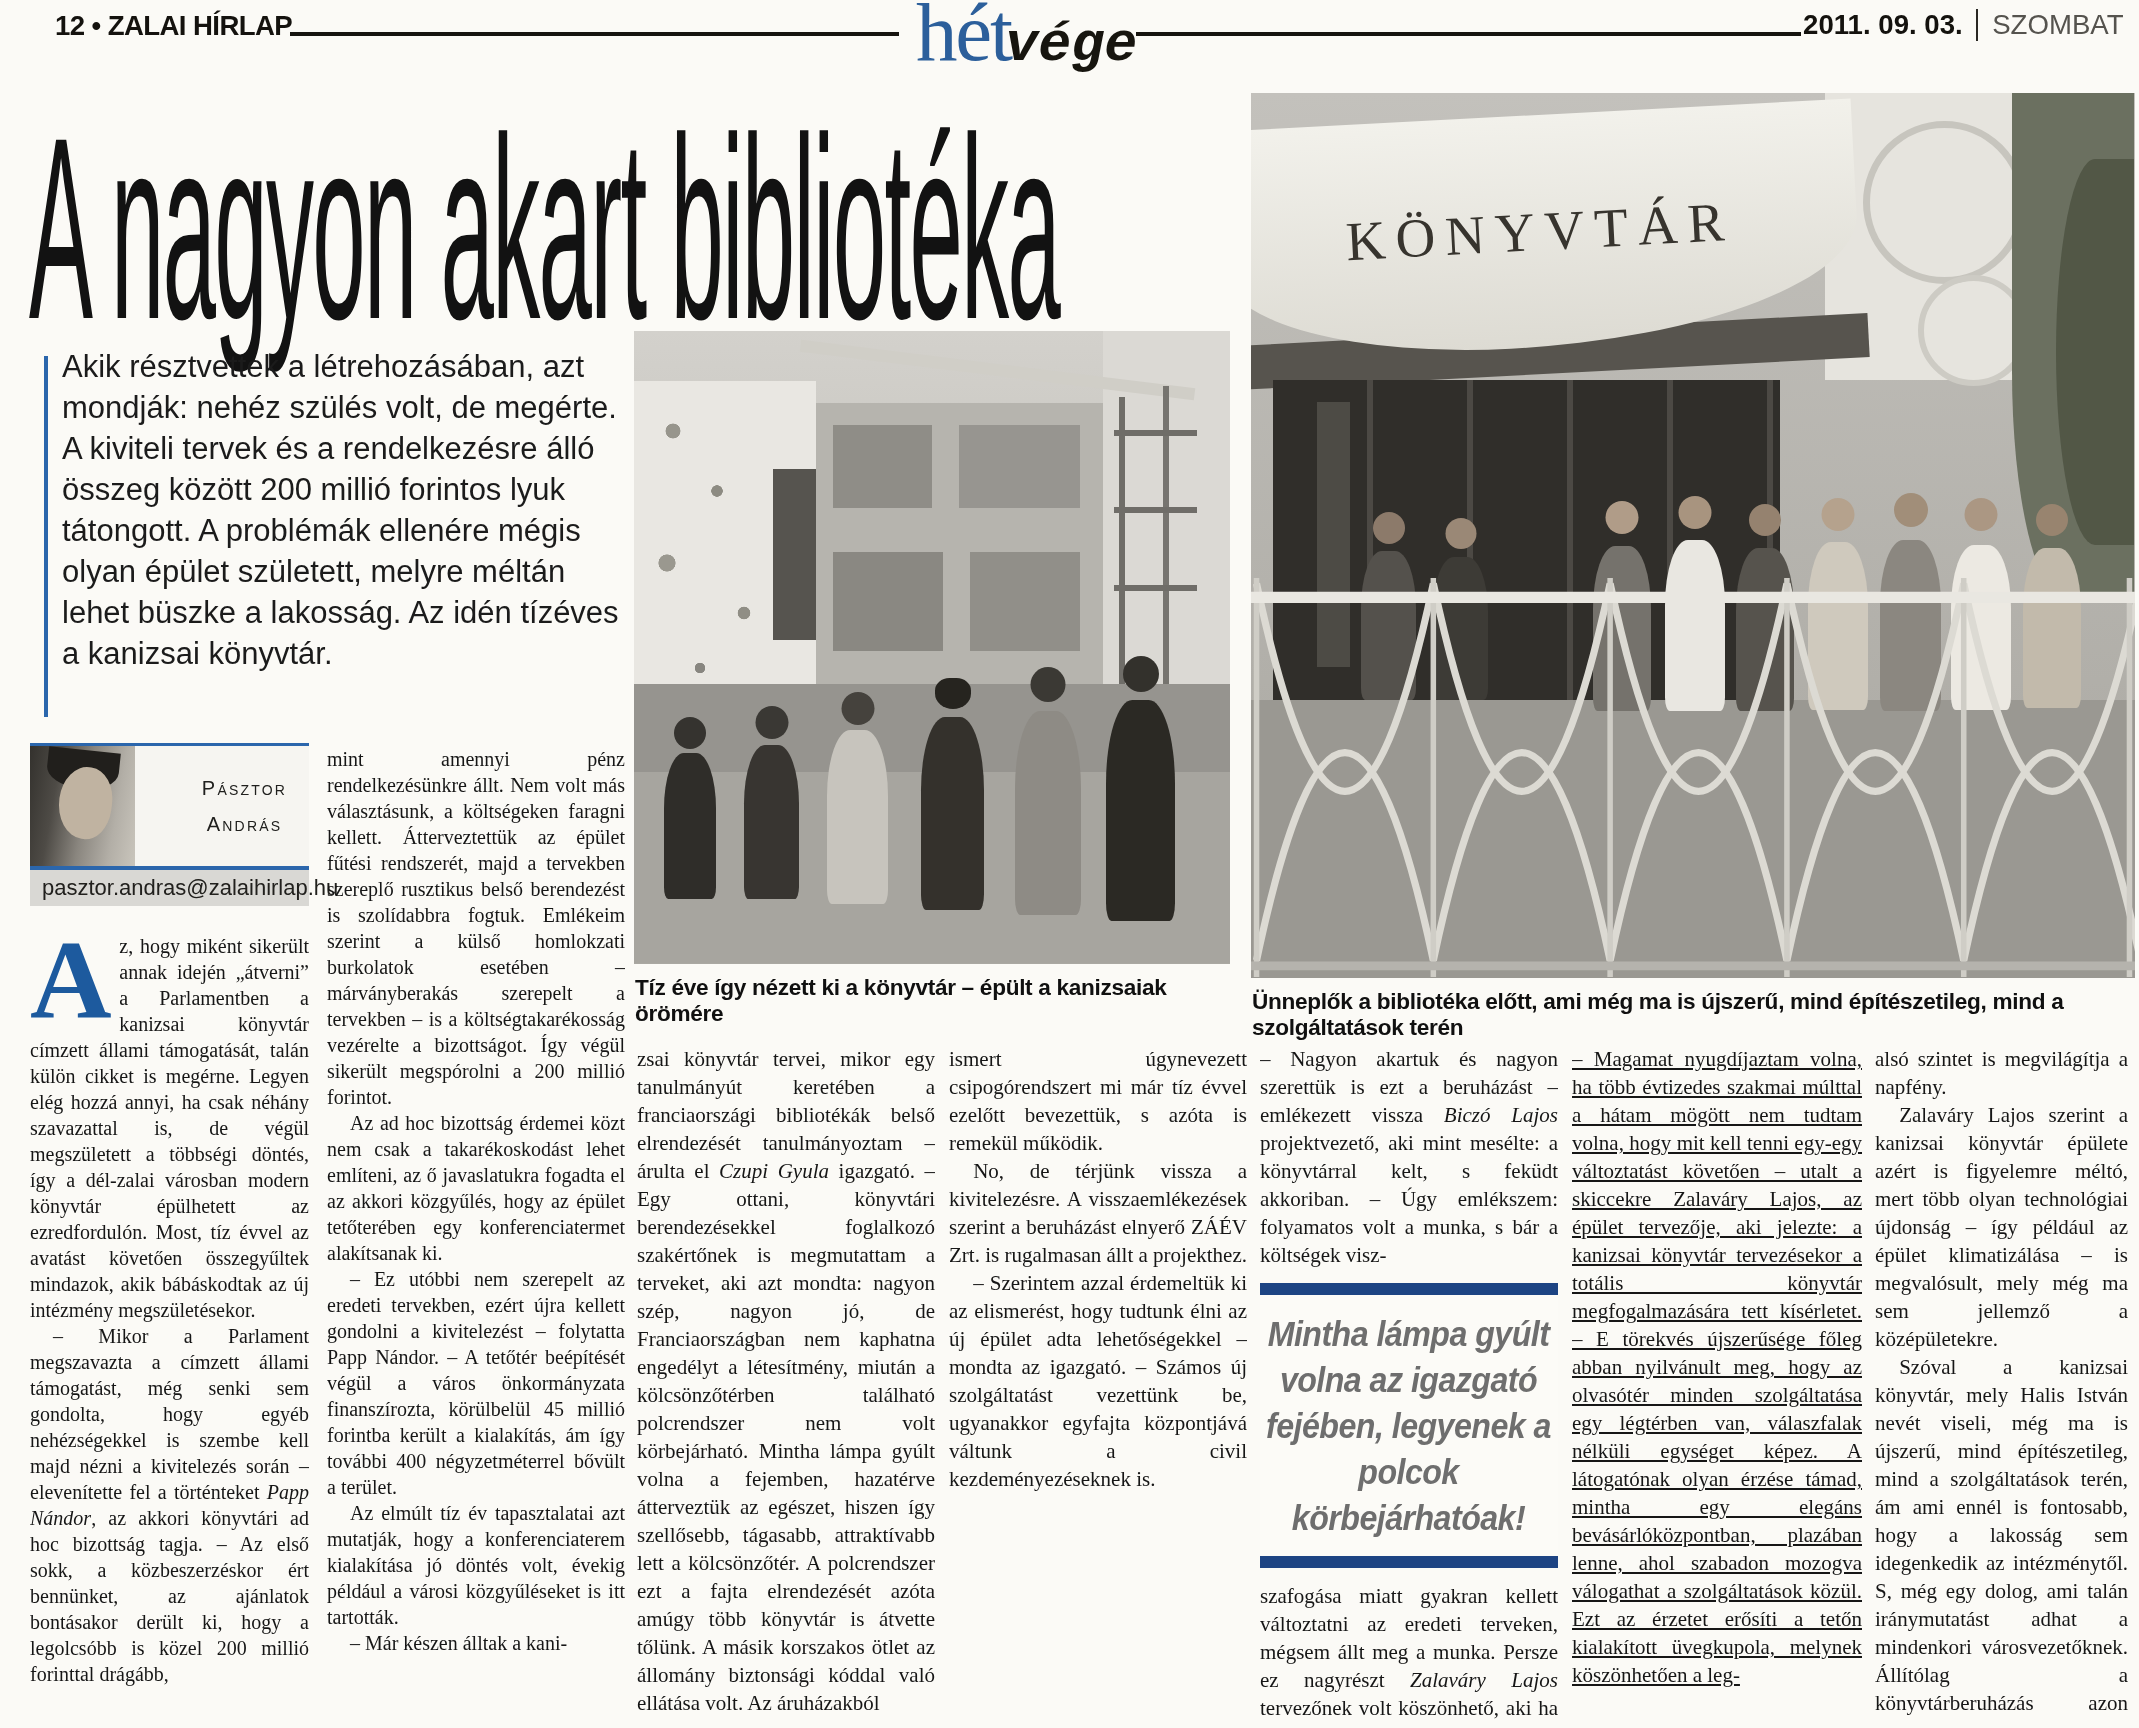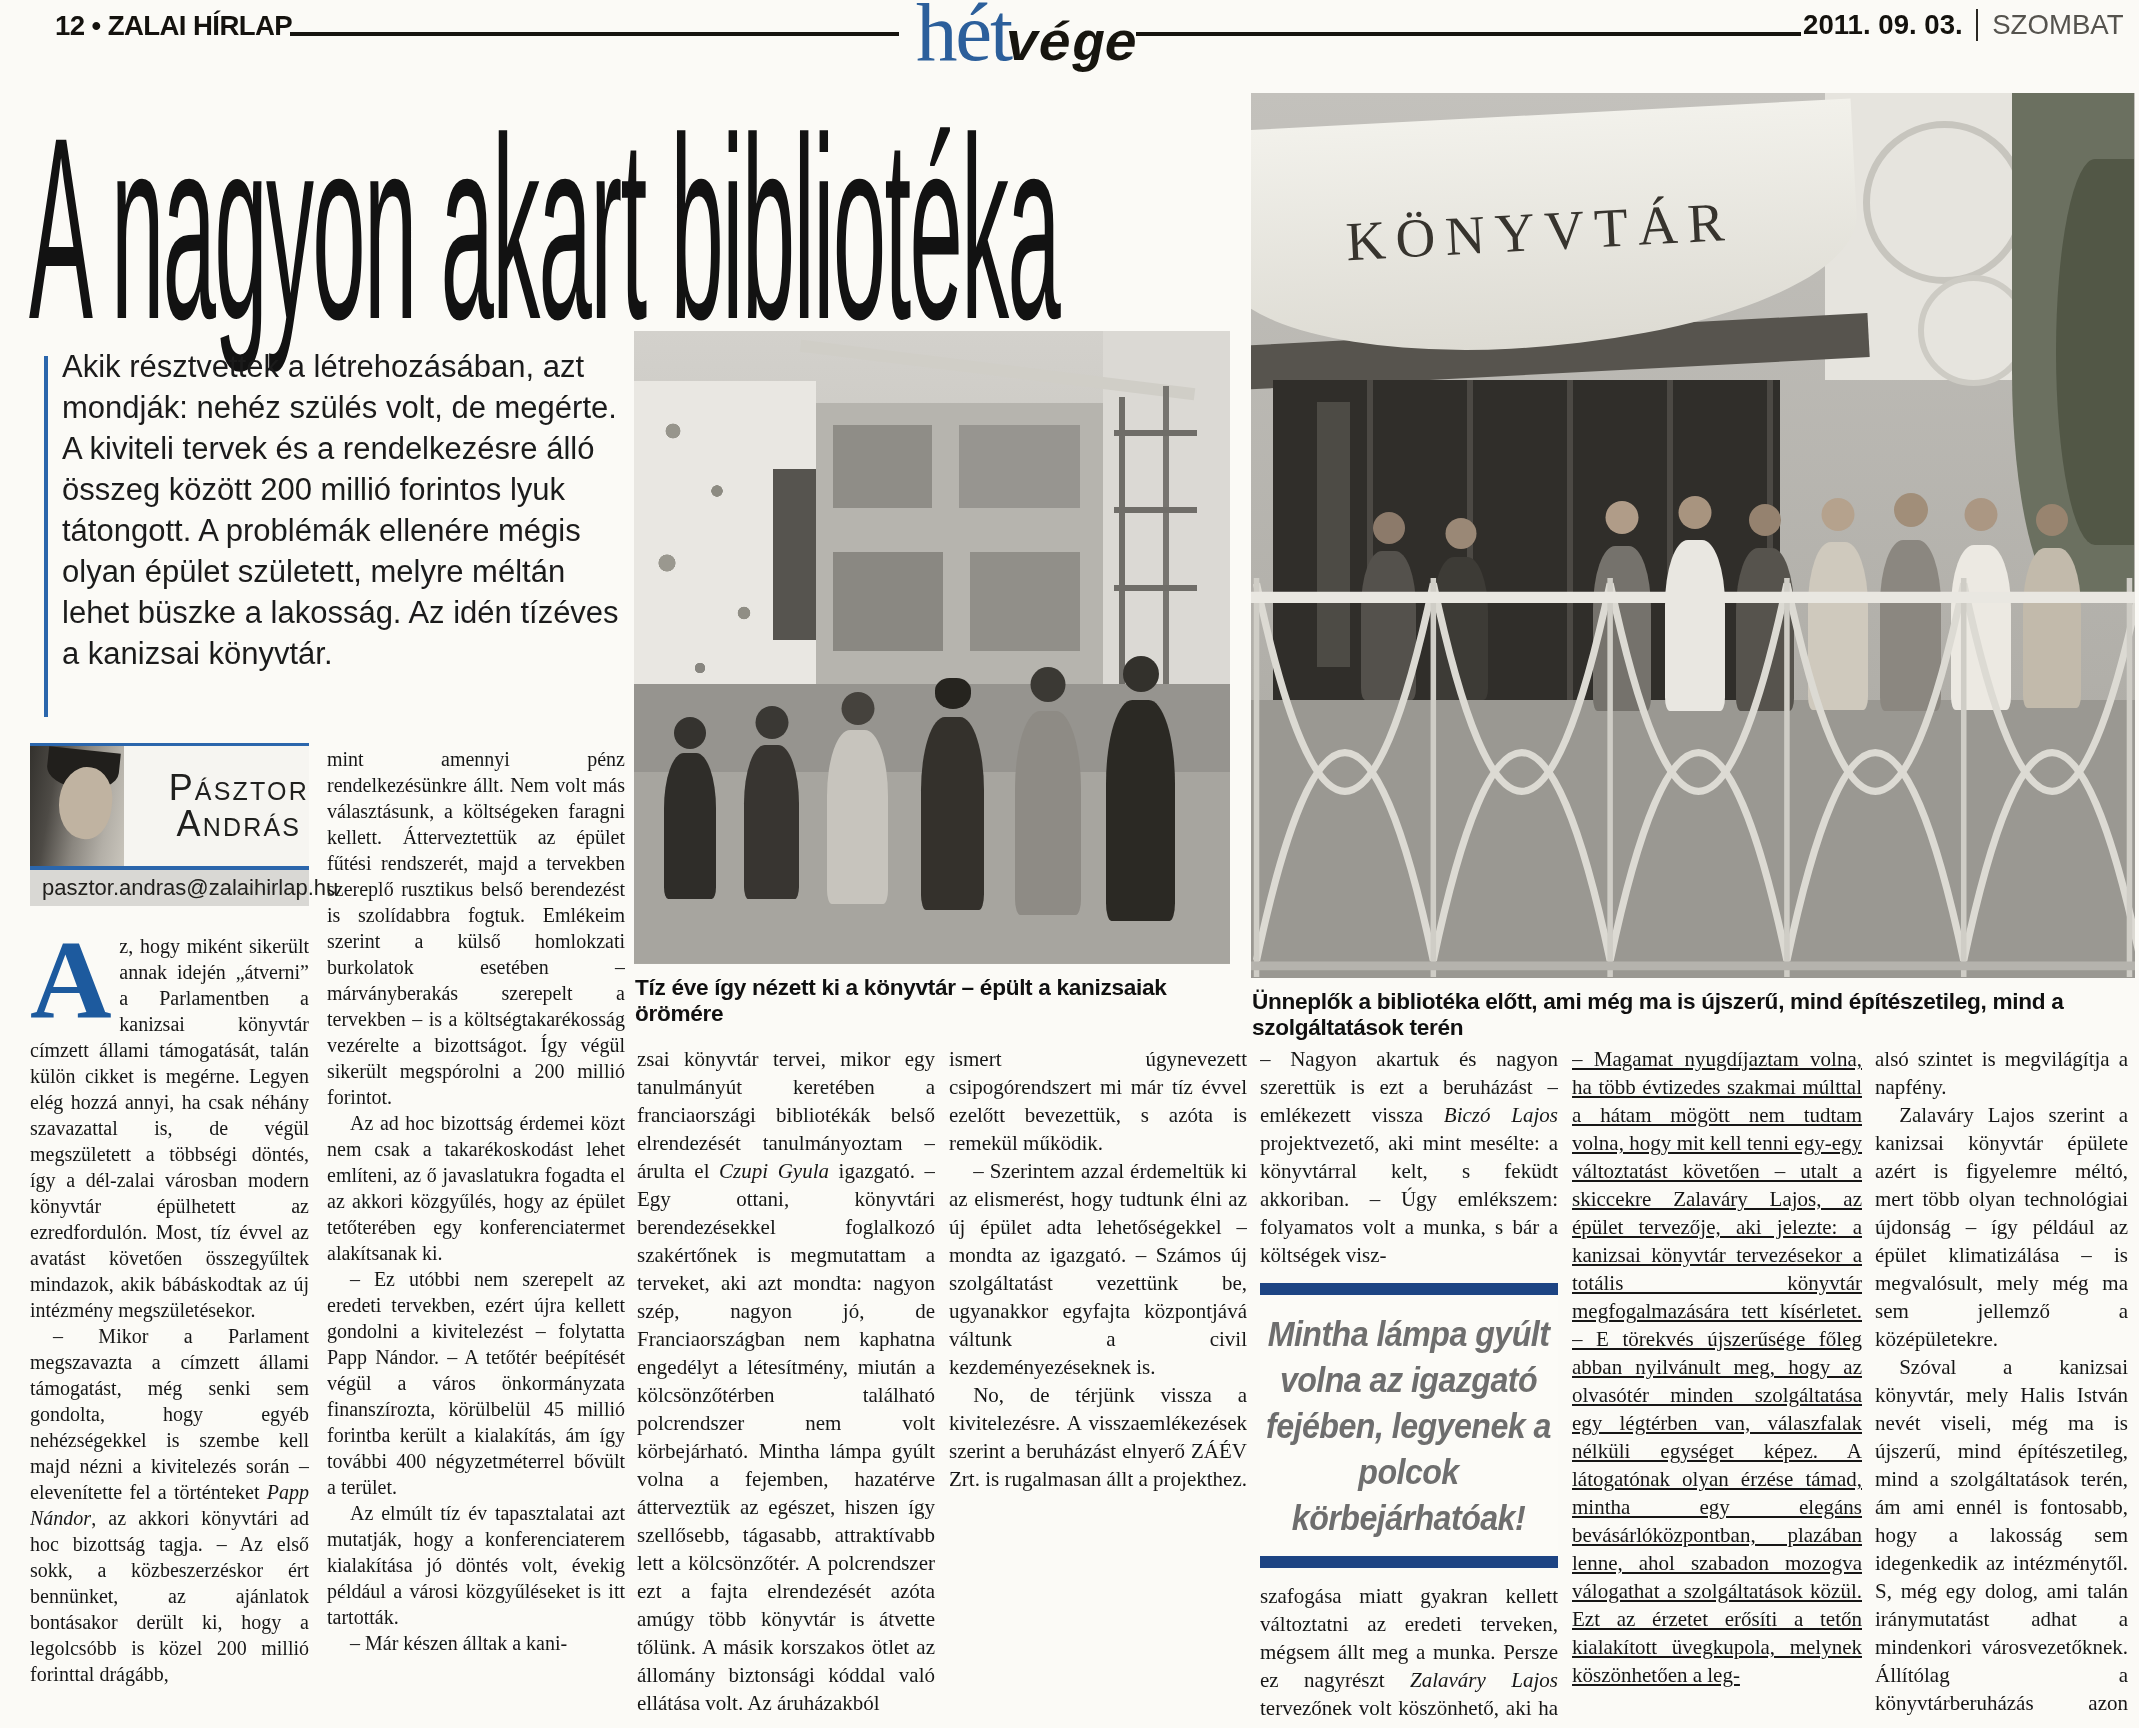--- a/index.html
+++ b/index.html
@@ -26,21 +26,21 @@
   .author-box{width:279px;}
   .blue-hr{height:3.3px;background:#2b66ac;}
   .author-row{display:flex;background:#f6f5f1;}
   .author-photo{width:105px;height:120px;position:relative;overflow:hidden;
     background:linear-gradient(100deg,#33312d 0%,#4e4b46 26%,#8a867f 52%,#b3afa7 78%,#c9c5bc 100%);}
   .a-face{position:absolute;left:29px;top:21px;width:53px;height:72px;border-radius:50% 50% 46% 54%;
           background:#c0b3a1;transform:rotate(8deg);}
   .a-hair{position:absolute;left:16.5px;top:3.3px;width:72px;height:39px;border-radius:0 0 60% 60%;
           background:#211f1c;transform:rotate(6deg);}
   .author-name{flex:1;display:flex;flex-direction:column;justify-content:center;align-items:center;
-               font-family:"Liberation Sans",sans-serif;font-size:36px;line-height:36px;
+               font-family:"Liberation Sans",sans-serif;font-size:20px;line-height:36px;
                font-variant:small-caps;letter-spacing:2.2px;color:#20201e;padding-left:45px;}
   .author-email{height:36px;background:#d9d8d4;display:flex;align-items:center;
                 font-family:"Liberation Sans",sans-serif;font-size:22px;color:#21201d;padding-left:12px;}
   
   .col{position:absolute;text-align:justify;overflow:hidden;}
   .col p{margin:0;text-indent:1.15em;hyphens:auto;}
   .col p.noind{text-indent:0;}
   .small-col{font-size:20px;line-height:26px;}
   .big-col{font-size:21px;line-height:28px;}
   .dropcap{float:left;font-family:"Liberation Serif",serif;font-weight:bold;color:#1d5a9e;
@@ -239,22 +239,22 @@
     <p>Az elmúlt tíz év tapasztalatai azt mutatják, hogy a konferenciaterem kialakítása jó döntés volt, évekig például a városi közgyűléseket is itt tartották.</p>
     <p>– Már készen álltak a kani-</p>
   </div>
 
   <div class="col big-col" style="left:637px;top:1045px;width:298px;height:676px;">
     <p class="noind"><span>zsai könyvtár tervei, mikor egy tanulmányút keretében a franciaországi bibliotékák belső elrendezését tanulmányoztam – árulta el </span><em>Czupi Gyula</em><span> igazgató. – Egy ottani, könyvtári berendezésekkel foglalkozó szakértőnek is megmutattam a terveket, aki azt mondta: nagyon szép, nagyon jó, de Franciaországban nem kaphatna engedélyt a létesítmény, miután a kölcsönzőtérben található polcrendszer nem volt körbejárható. Mintha lámpa gyúlt volna a fejemben, hazatérve átterveztük az egészet, hiszen így szellősebb, tágasabb, attraktívabb lett a kölcsönzőtér. A polcrendszer ezt a fajta elrendezését azóta amúgy több könyvtár is átvette tőlünk. A másik korszakos ötlet az állomány biztonsági kóddal való ellátása volt. Az áruházakból</span></p>
   </div>
 
   <div class="col big-col" style="left:949px;top:1045px;width:298px;height:676px;">
     <p class="noind">ismert úgynevezett csipogórendszert mi már tíz évvel ezelőtt bevezettük, s azóta is remekül működik.</p>
+    <p>No, de térjünk vissza a kivitelezésre. A visszaemlékezések szerint a beruházást elnyerő ZÁÉV Zrt. is rugalmasan állt a projekthez.</p>
     <p>– Szerintem azzal érdemeltük ki az elismerést, hogy tudtunk élni az új épület adta lehetőségekkel – mondta az igazgató. – Számos új szolgáltatást vezettünk be, ugyanakkor egyfajta központjává váltunk a civil kezdeményezéseknek is.</p>
-    <p>No, de térjünk vissza a kivitelezésre. A visszaemlékezések szerint a beruházást elnyerő ZÁÉV Zrt. is rugalmasan állt a projekthez.</p>
   </div>
 
   <div class="col big-col" style="left:1260px;top:1045px;width:298px;height:679px;">
     <p class="noind"><span>– Nagyon akartuk és nagyon szerettük is ezt a beruházást – emlékezett vissza </span><em>Biczó Lajos</em><span> projektvezető, aki mint mesélte: a könyvtárral kelt, s feküdt akkoriban. – Úgy emlékszem: folyamatos volt a munka, s bár a költségek visz-</span></p>
     <div class="pq">
       <div class="pq-bar"></div>
       <div class="pq-text">Mintha lámpa gyúlt volna az igazgató fejében, legyenek a polcok körbejárhatóak!</div>
       <div class="pq-bar"></div>
     </div>
     <p class="noind"><span>szafogása miatt gyakran kellett változtatni az eredeti terveken, mégsem állt meg a munka. Persze ez nagyrészt </span><em>Zalaváry Lajos</em><span> tervezőnek volt köszönhető, aki ha úgy adódott egy lapra skiccelte fel a változtatásokat, mely alapján könnyen folytatni tudtuk a munkát.</span></p>

